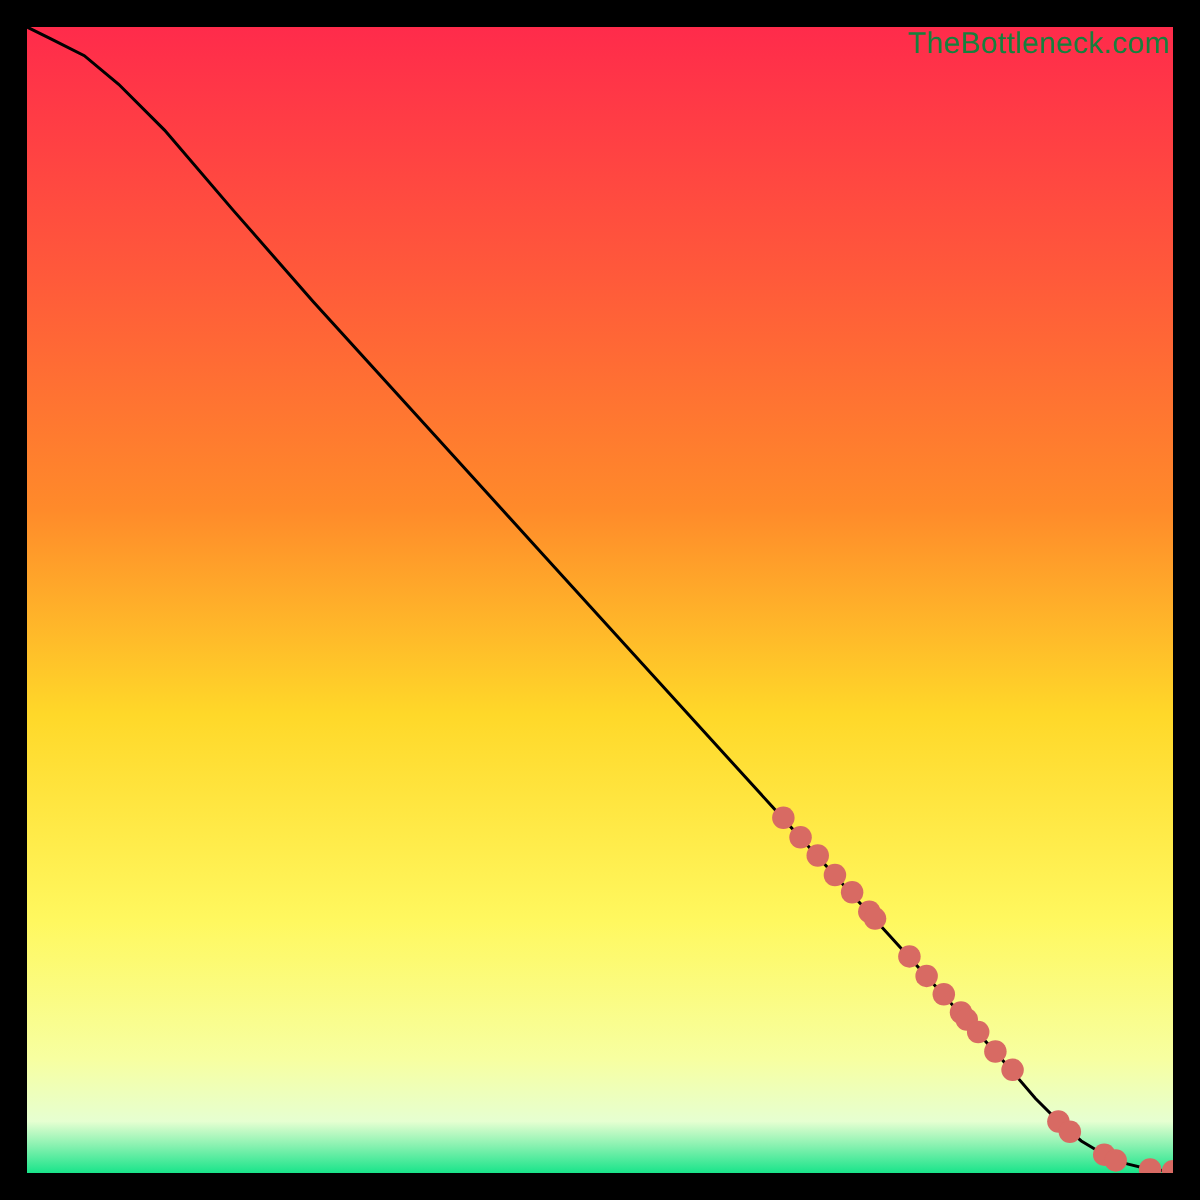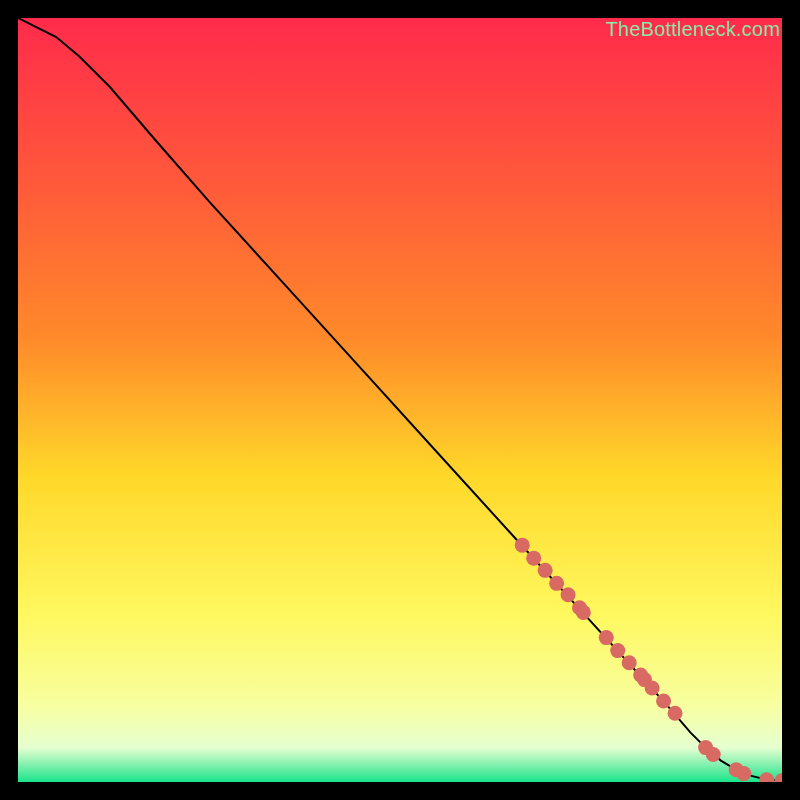--- a/index.html
+++ b/index.html
@@ -23,21 +23,21 @@
     position: absolute;
     left: 0;
     top: 0;
     width: 764px;
     height: 764px;
   }
   .watermark {
     position: absolute;
     top: 0px;
     right: 2px;
-    color: #86efac;
+    color: #15803d;
     font-size: 20px;
     font-weight: 500;
     letter-spacing: 0.2px;
     user-select: none;
   }
   svg {
     display: block;
   }
 </style>
 </head>

